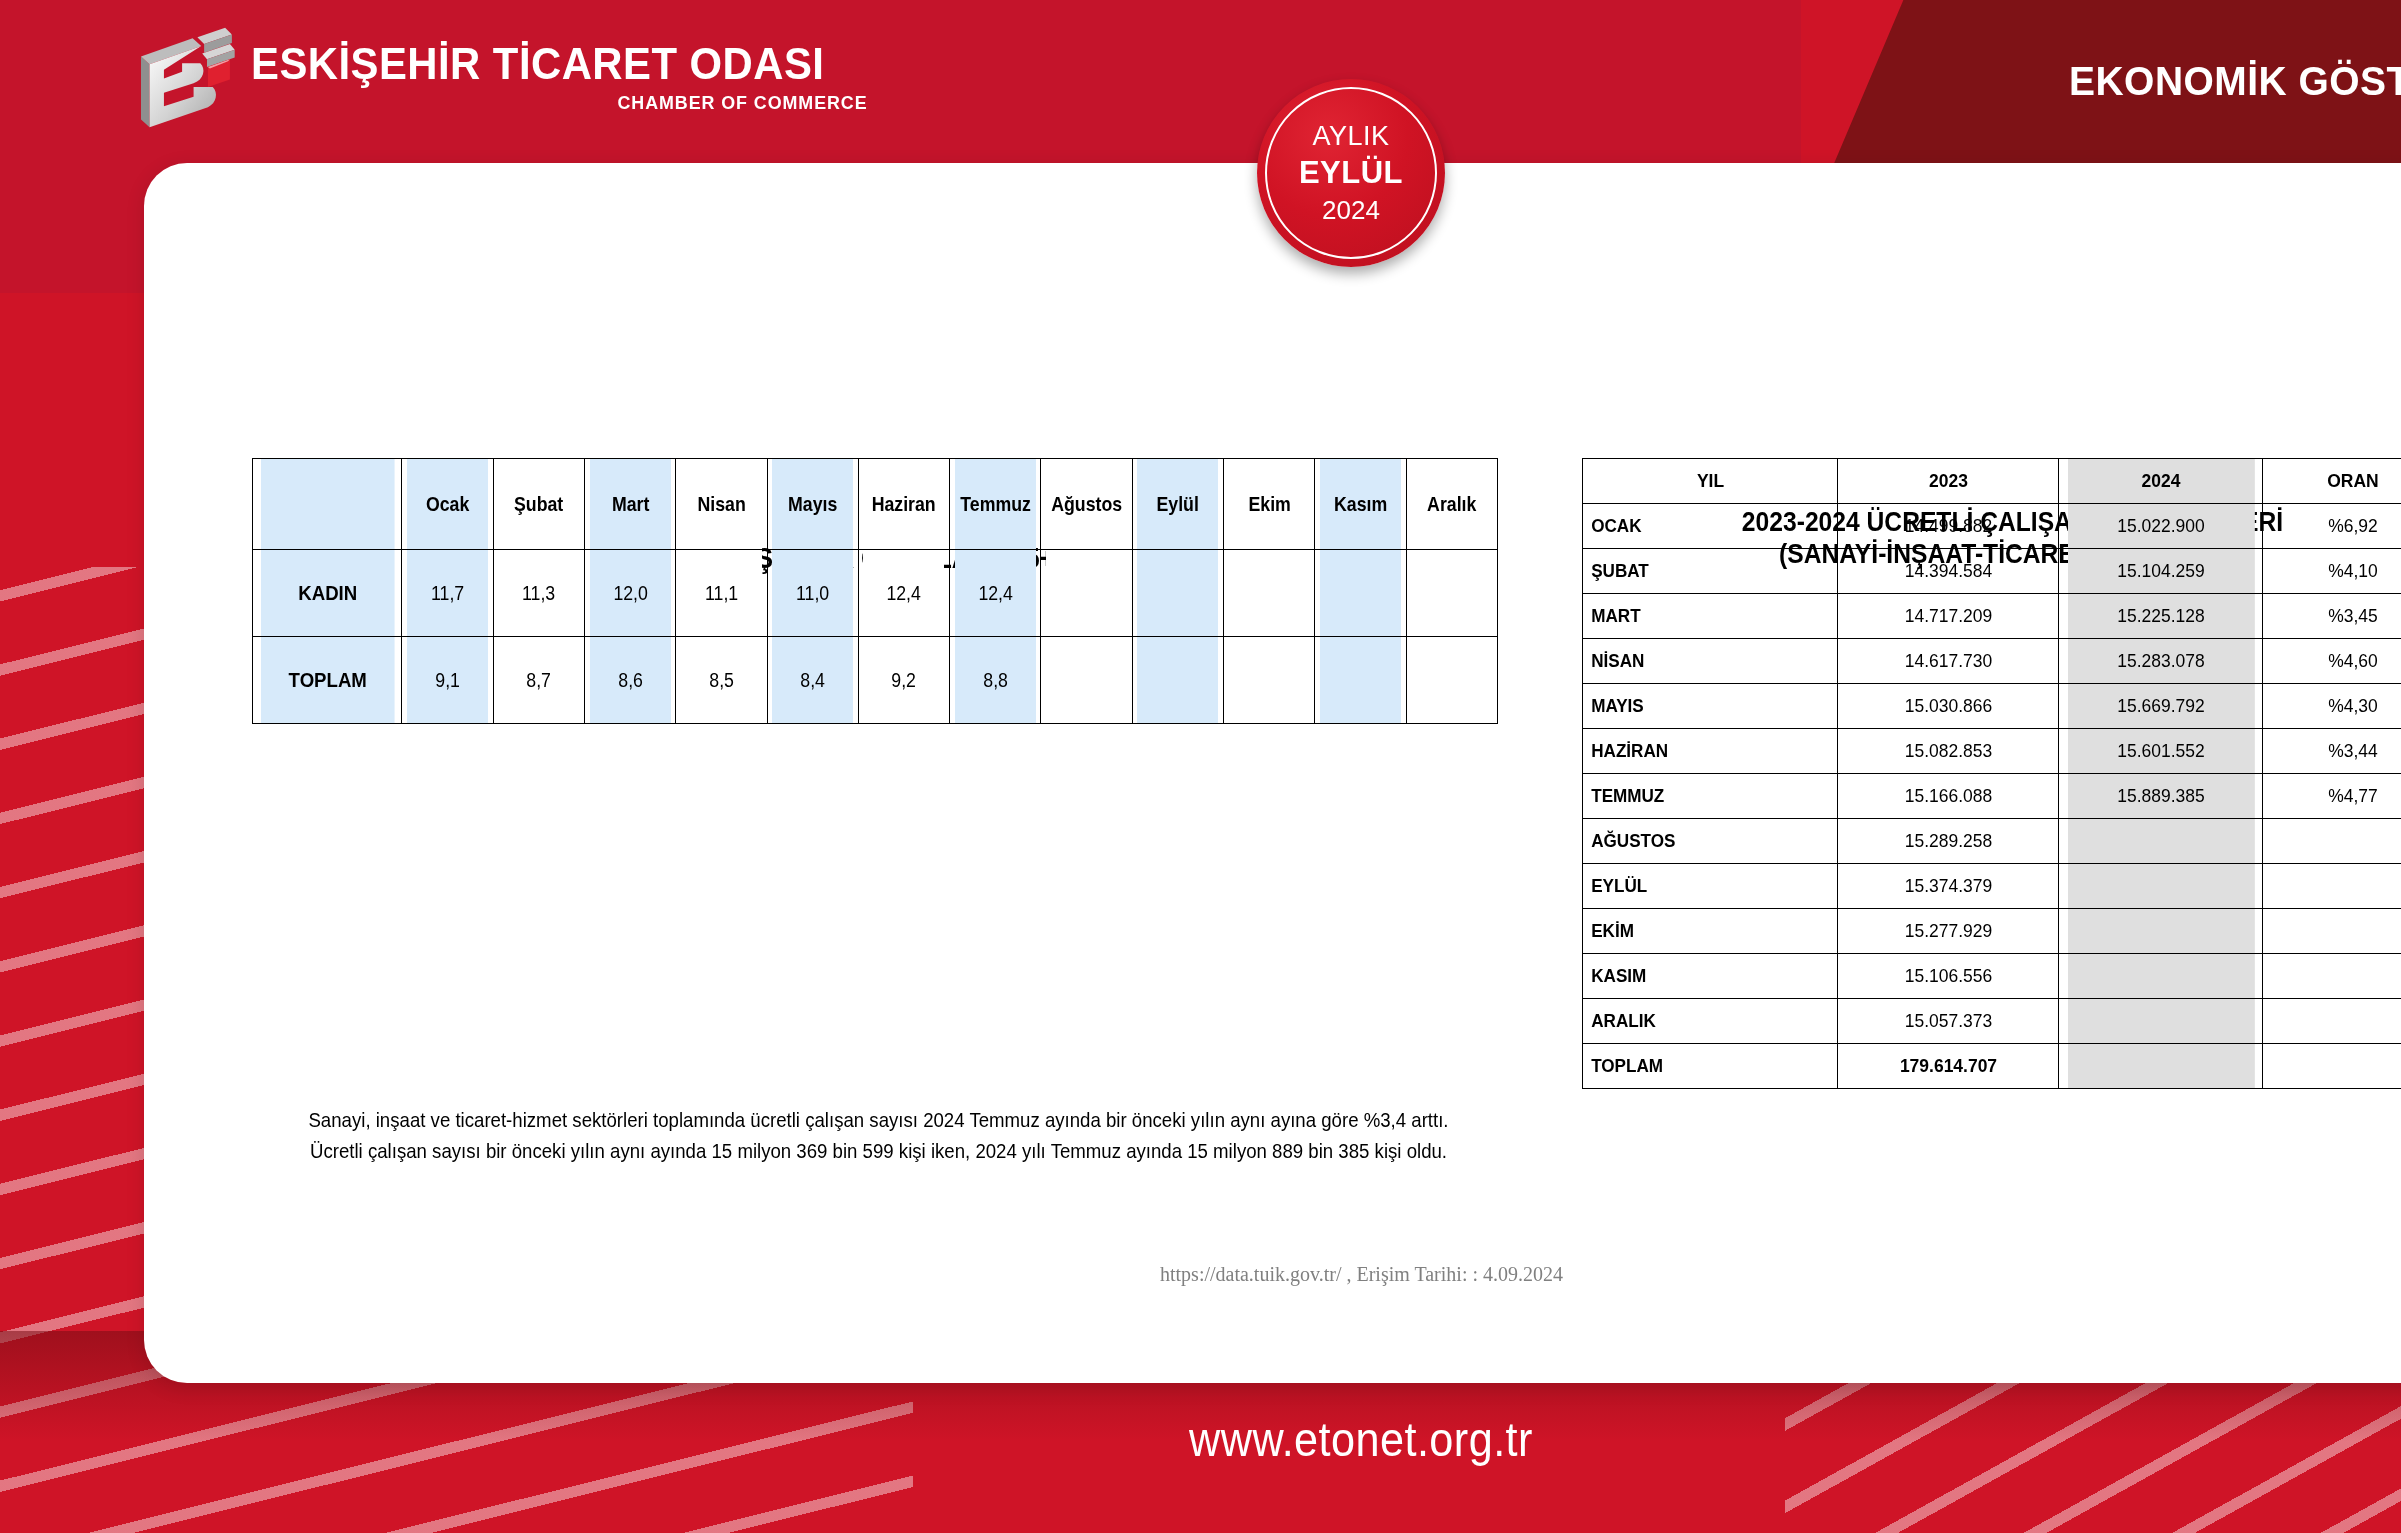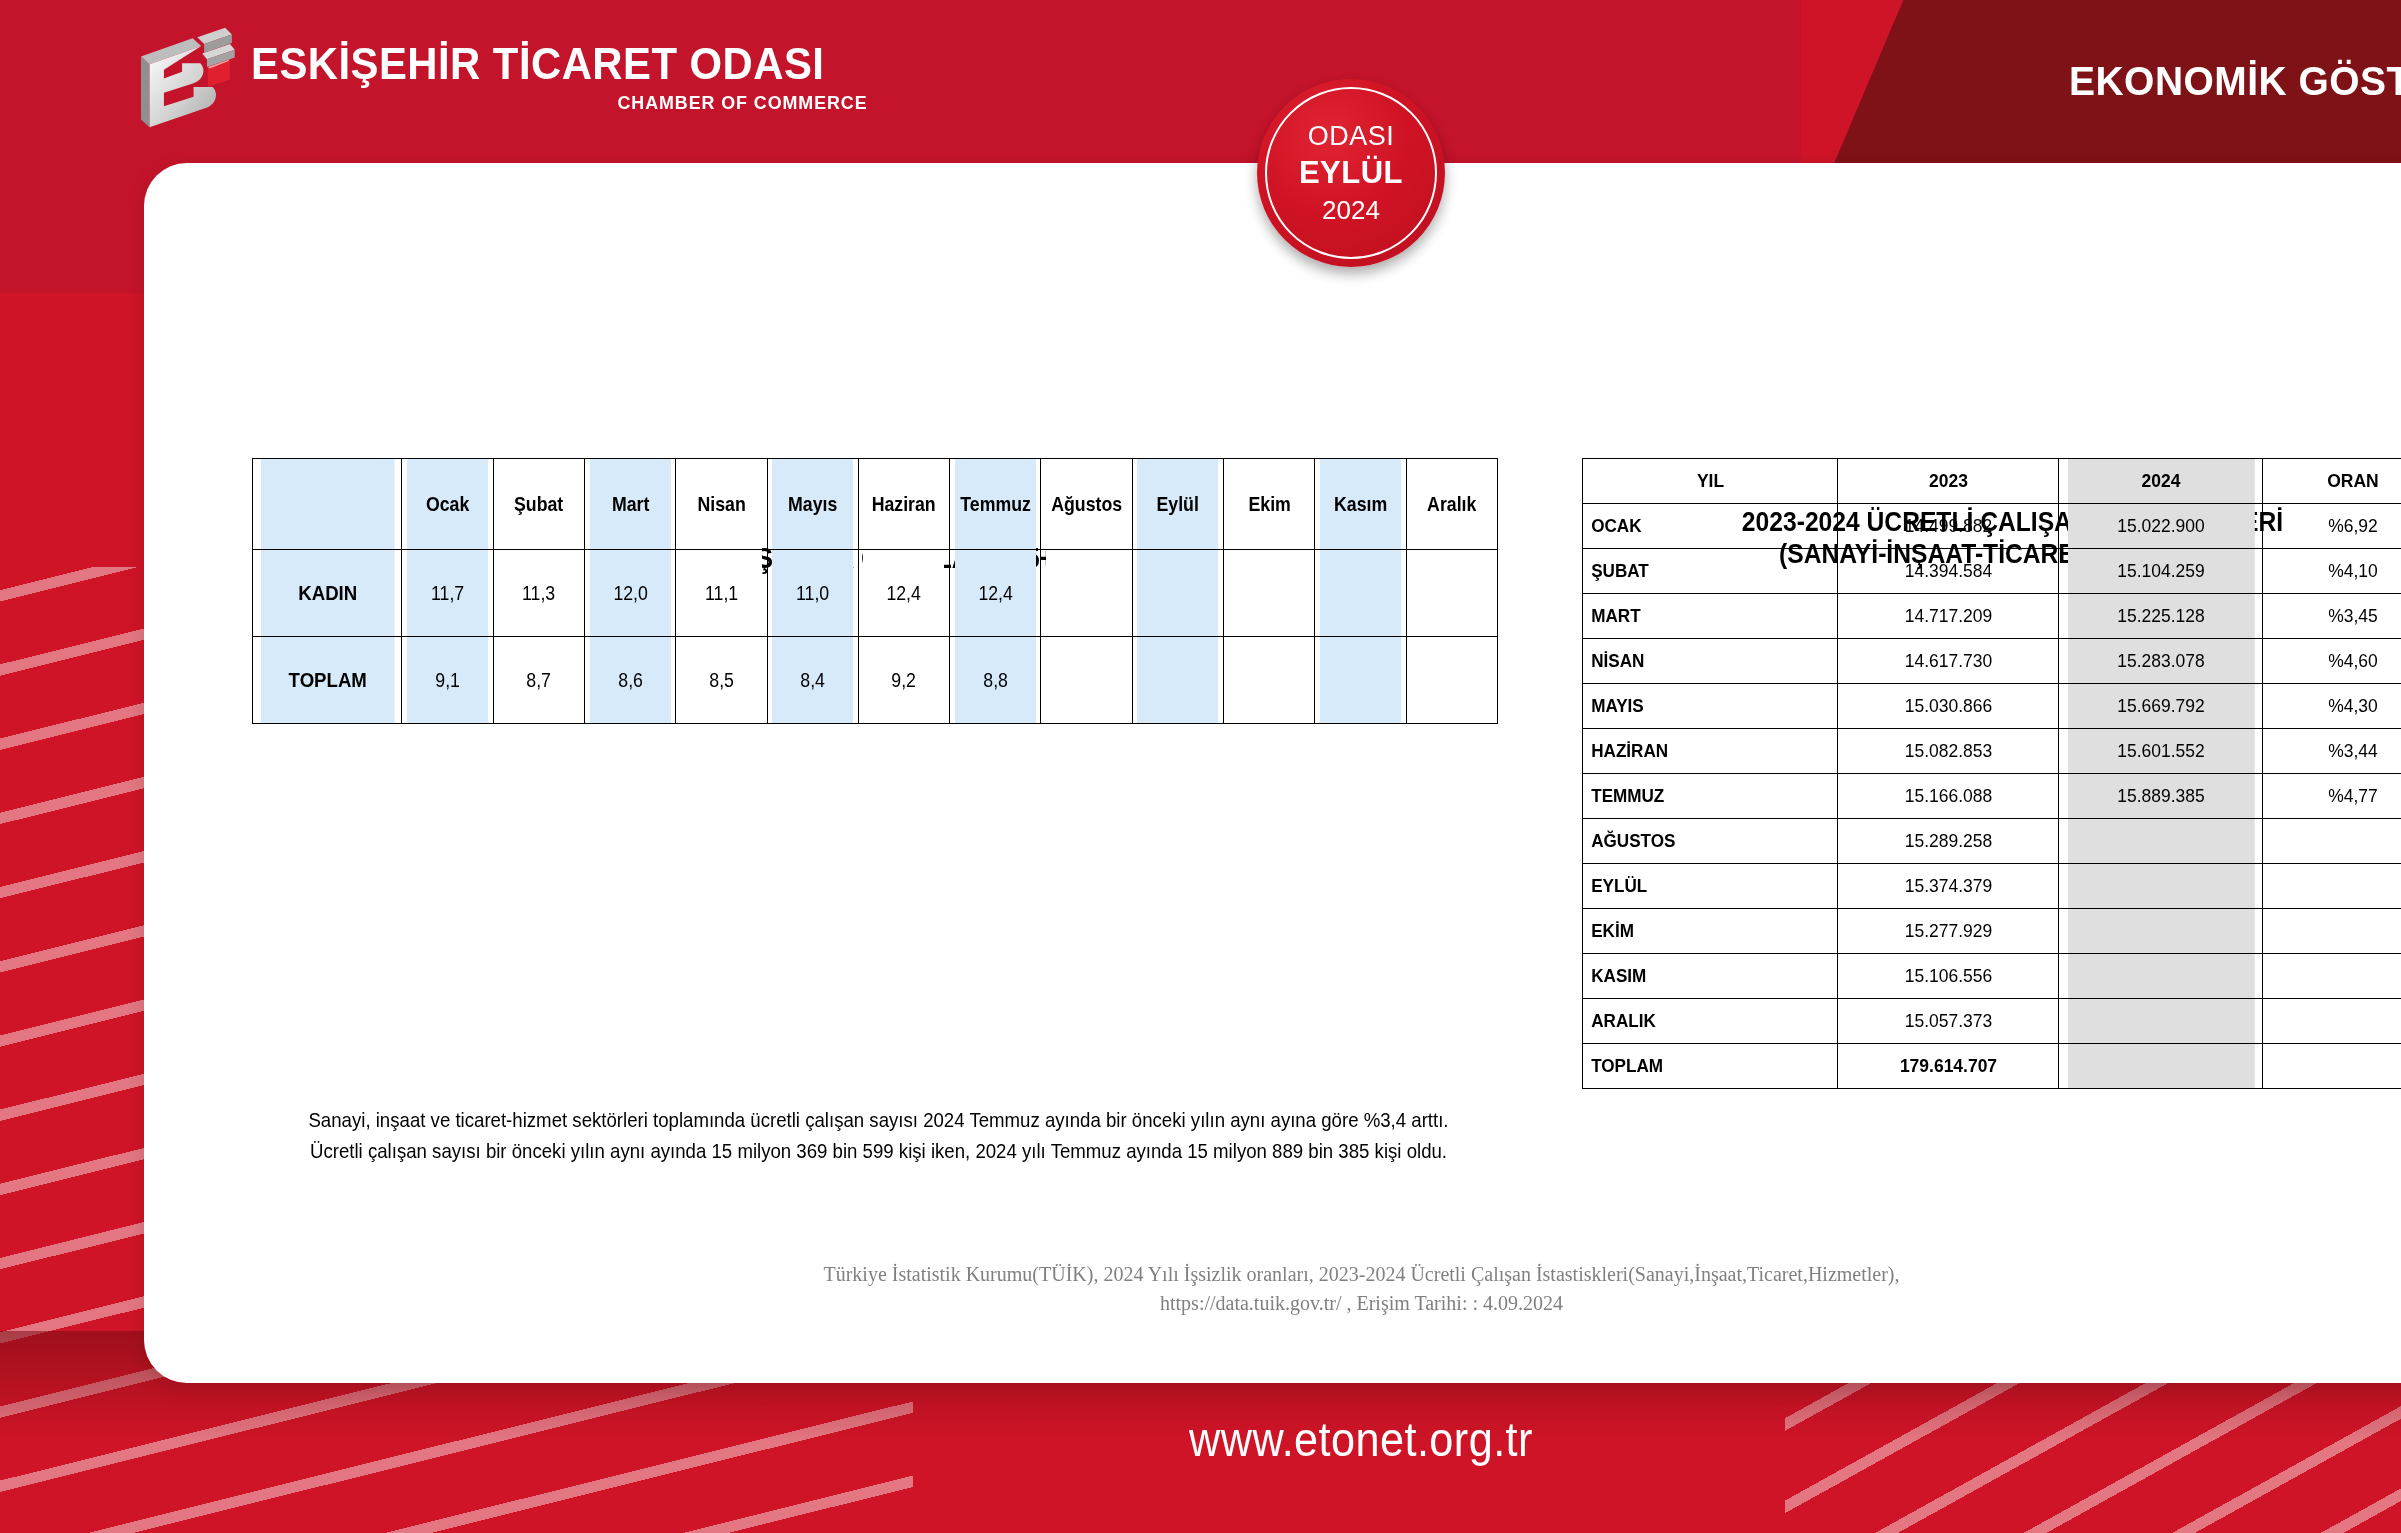--- a/index.html
+++ b/index.html
@@ -337,21 +337,21 @@
     </span>
     <div class="logo-text">
       <div class="logo-title">ESKİŞEHİR TİCARET ODASI</div>
       <div class="logo-sub">CHAMBER OF COMMERCE</div>
     </div>
   </div>
 
   <div class="header-title">EKONOMİK GÖSTERGELER</div>
 
   <div class="seal">
-    <div class="seal-line1">ODASI</div>
+    <div class="seal-line1">AYLIK</div>
     <div class="seal-line2">EYLÜL</div>
     <div class="seal-line3">2024</div>
   </div>
 
   <div class="card">
     <div class="card-inner">
 
       <div class="sec-title" id="title-left">2024 İŞSİZLİK ORANLARI (15+ YAŞ)</div>
 
       <div class="sec-title" id="title-right">
@@ -519,21 +519,20 @@
               <td class="bold-val">179.614.707</td>
               <td class="cell-gray bold-val"></td>
               <td></td>
             </tr>
           </tbody>
       </table>
 
       <div id="note">Sanayi, inşaat ve ticaret-hizmet sektörleri toplamında ücretli çalışan sayısı 2024 Temmuz ayında bir önceki yılın aynı ayına göre %3,4 arttı. Ücretli çalışan sayısı bir önceki yılın aynı ayında 15 milyon 369 bin 599 kişi iken, 2024 yılı Temmuz ayında 15 milyon 889 bin 385 kişi oldu.</div>
 
       <div id="source">
-        <div>Türkiye İstatistik Kurumu(TÜİK), 2024 Yılı İşsizlik oranları, 2023-2024 Ücretli Çalışan İstastiskleri(Sanayi,İnşaat,Ticaret,Hizmetler),</div>
         <div>https://data.tuik.gov.tr/ , Erişim Tarihi: : 4.09.2024</div>
       </div>
 
     </div>
   </div>
 
   <div class="website">www.etonet.org.tr</div>
 
 </div>
 

